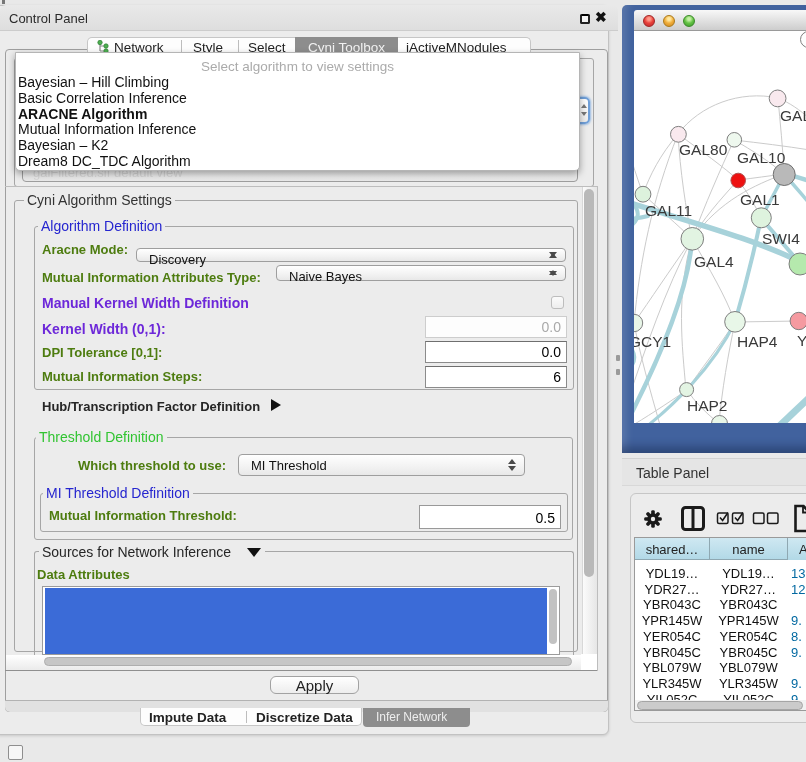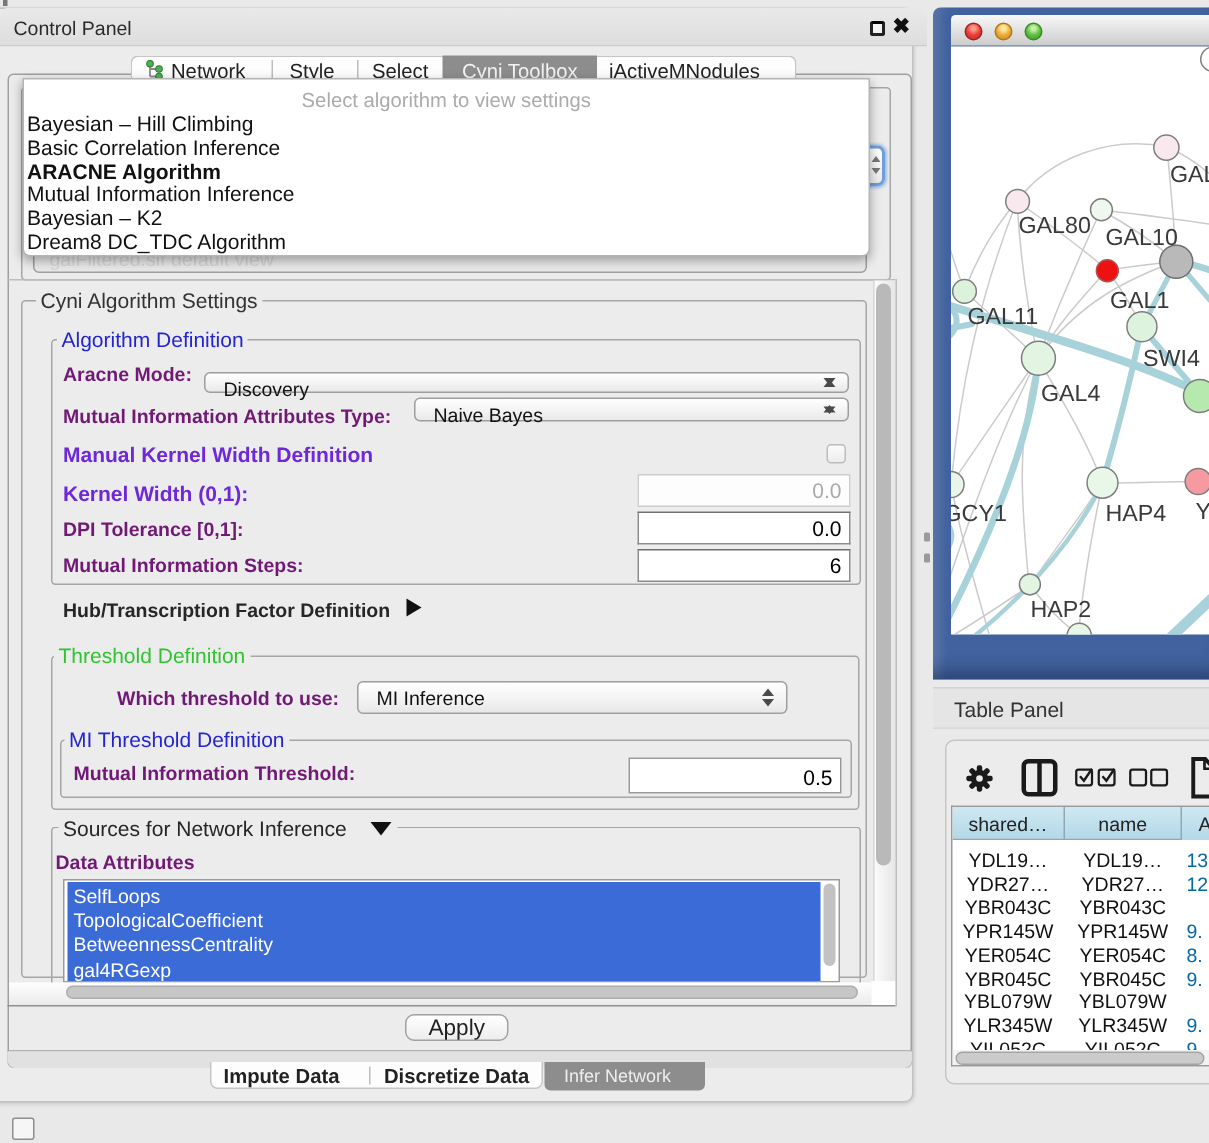--- a/index.html
+++ b/index.html
@@ -1,20 +1,20 @@
 <!DOCTYPE html>
 <html><head>
 <meta charset="utf-8">
 <style>
   * { margin:0; padding:0; box-sizing:border-box; }
   html,body { width:806px; height:762px; overflow:hidden; }
   body { background:#e9e9e9; font-family:"Liberation Sans", sans-serif; position:relative; }
   .abs { position:absolute; }
   .lbl { font-size:13px; color:#333; white-space:nowrap; }
-  .blbl { font-size:13px; font-weight:bold; color:#701a75; white-space:nowrap; }
+  .blbl { font-size:13px; font-weight:bold; color:#4d7c0f; white-space:nowrap; }
   .glbl { font-size:14px; font-weight:bold; color:#6d28d9; white-space:nowrap; }
   .group { position:absolute; border:1px solid #a6a6a6; border-radius:3px; }
   .gtitle { position:absolute; background:#ececec; padding:0 3px; font-size:14px; line-height:14px; }
   .combo { position:absolute; background:linear-gradient(#ffffff,#f2f2f2 60%,#e8e8e8); border:1px solid #9e9e9e; border-radius:4px; }
   .combo .ct { position:absolute; left:12px; top:3px; font-size:13px; color:#111; }
   .stepper { position:absolute; right:8px; top:0; bottom:0; width:10px; }
   .stepper:before { content:""; position:absolute; left:2px; top:4px;
      border-left:4px solid transparent; border-right:4px solid transparent; border-bottom:5px solid #4a4a4a; }
   .stepper:after { content:""; position:absolute; left:2px; bottom:4px;
      border-left:4px solid transparent; border-right:4px solid transparent; border-top:5px solid #4a4a4a; }
@@ -106,62 +106,61 @@
     </div>
 
   <div class="abs" style="left:42px; top:399px; font-size:13px; font-weight:bold; color:#262626;">Hub/Transcription Factor Definition</div>
   <div class="abs" style="left:271px; top:399px; width:0; height:0; border-top:6.5px solid transparent; border-bottom:6.5px solid transparent; border-left:10px solid #111;"></div>
 
   <div class="group" style="left:34px; top:437px; width:539px; height:103px;"></div>
   <div class="gtitle" style="left:36px; top:430px; color:#31c431;">Threshold Definition</div>
 
   <div class="abs blbl" style="left:78px; top:458px;">Which threshold to use:</div>
   <div class="combo" style="left:238px; top:454px; width:287px; height:22px;">
-      <span class="ct">MI Inference</span>
+      <span class="ct">MI Threshold</span>
       <span class="stepper"></span>
     </div>
 
   <div class="group" style="left:40px; top:493px; width:528px; height:39px;"></div>
   <div class="gtitle" style="left:43px; top:486px; color:#2525cf;">MI Threshold Definition</div>
 
   <div class="abs blbl" style="left:49px; top:508px;">Mutual Information Threshold:</div>
   <div class="tfield" style="left:419px; top:505px; width:142px; height:24px; border-color:#999;">
       <span class="tv" style="top:4px;">0.5</span>
     </div>
 
   <div class="group" style="left:34px; top:551px; width:540px; height:112px; border-bottom:none;"></div>
   <div class="gtitle" style="left:39px; top:545px; width:226px; color:#262626;">Sources for Network Inference</div>
   <div class="abs" style="left:247px; top:548px; width:0; height:0; border-left:7px solid transparent; border-right:7px solid transparent; border-top:9px solid #111;"></div>
 
   <div class="abs blbl" style="left:37px; top:567px;">Data Attributes</div>
 
   <div class="abs" style="left:42px; top:586px; width:518px; height:69px; background:#fff; border:1px solid #9b9b9b; overflow:hidden;">
      <div style="position:absolute; left:2px; top:1px; width:502px; height:66.5px; background:#3b6bd7;"></div>
-     <div style="position:absolute; left:6px; top:2.5px; font-size:13px; line-height:16.4px; color:#fff;">SelfLoops<br>TopologicalCoefficient<br>BetweennessCentrality<br>gal4RGexp</div>
      <div style="position:absolute; right:2px; top:2px; width:8.5px; height:55px; background:#c2c2c2; border-radius:4.5px;"></div>
   </div>
 
   <div class="abs" style="left:6px; top:655px; width:575px; height:14px; background:linear-gradient(#ffffff,#ececec);"></div>
   <div class="abs" style="left:44px; top:657px; width:528px; height:9px; background:#c6c6c6; border:1px solid #aeaeae; border-radius:4.5px;"></div>
   <div class="abs" style="left:581px; top:654px; width:16px; height:16px; background:#fff;"></div>
   <div class="abs" style="left:5px; top:670px; width:592px; height:1px; background:#8f8f8f;"></div>
 
   <div class="abs" style="left:582px; top:187px; width:15px; height:467px; background:linear-gradient(to right,#fbfbfb,#e6e6e6); border-left:1px solid #d8d8d8;"></div>
   <div class="abs" style="left:584px; top:189px; width:10px; height:388px; background:#b9b9b9; border-radius:5px;"></div>
   <div class="abs" style="left:597px; top:186px; width:1px; height:485px; background:#bdbdbd;"></div>
 </div>
 
 <div id="popup">
   <div class="abs" style="left:15px; top:52px; width:565px; height:119px; background:#ffffff; border:1px solid #b5b5b5; border-radius:0 0 5px 5px; box-shadow:0 3px 7px rgba(0,0,0,0.35);"></div>
   <div class="abs" style="left:15px; top:59px; width:565px; text-align:center; font-size:13.5px; color:#ababab;">Select algorithm to view settings</div>
   <div class="abs" style="left:18px; top:75px; font-size:14px; line-height:15.8px; color:#111;">Bayesian – Hill Climbing<br>Basic Correlation Inference<br><b>ARACNE Algorithm</b><br>Mutual Information Inference<br>Bayesian – K2<br>Dream8 DC_TDC Algorithm</div>
 </div>
 
 <div id="bottomstuff">
-  <div class="abs" style="left:270px; top:676px; width:69px; height:18px; background:linear-gradient(#ffffff,#ededed); border:1px solid #a2a2a2; border-radius:6px; text-align:center; font-size:15px; color:#222; line-height:17px;">Apply</div>
+  <div class="abs" style="left:270px; top:676px; width:89px; height:18px; background:linear-gradient(#ffffff,#ededed); border:1px solid #a2a2a2; border-radius:6px; text-align:center; font-size:15px; color:#222; line-height:17px;">Apply</div>
   <div class="abs" style="left:5px; top:700px; width:603px; height:1px; background:#b2b2b2;"></div>
   <div class="abs" style="left:5px; top:701px; width:603px; height:11px; background:#e1e1e1; border-radius:0 0 5px 5px;"></div>
 
   <div class="abs" style="left:140px; top:708px; width:222px; height:18px; background:#fdfdfd; border:1px solid #c6c6c6; border-top:none; border-radius:0 0 5px 5px;"></div>
   <div class="abs" style="left:246px; top:711px; width:1px; height:12px; background:#bdbdbd;"></div>
   <div class="abs" style="left:149px; top:710px; font-size:13.5px; font-weight:bold; color:#222;">Impute Data</div>
   <div class="abs" style="left:256px; top:710px; font-size:13.5px; font-weight:bold; color:#222;">Discretize Data</div>
   <div class="abs" style="left:363px; top:708px; width:107px; height:19px; background:#8d8d8d; border-radius:0 0 4px 4px;"></div>
   <div class="abs" style="left:376px; top:710px; font-size:12px; color:#eee;">Infer Network</div>
 </div>

